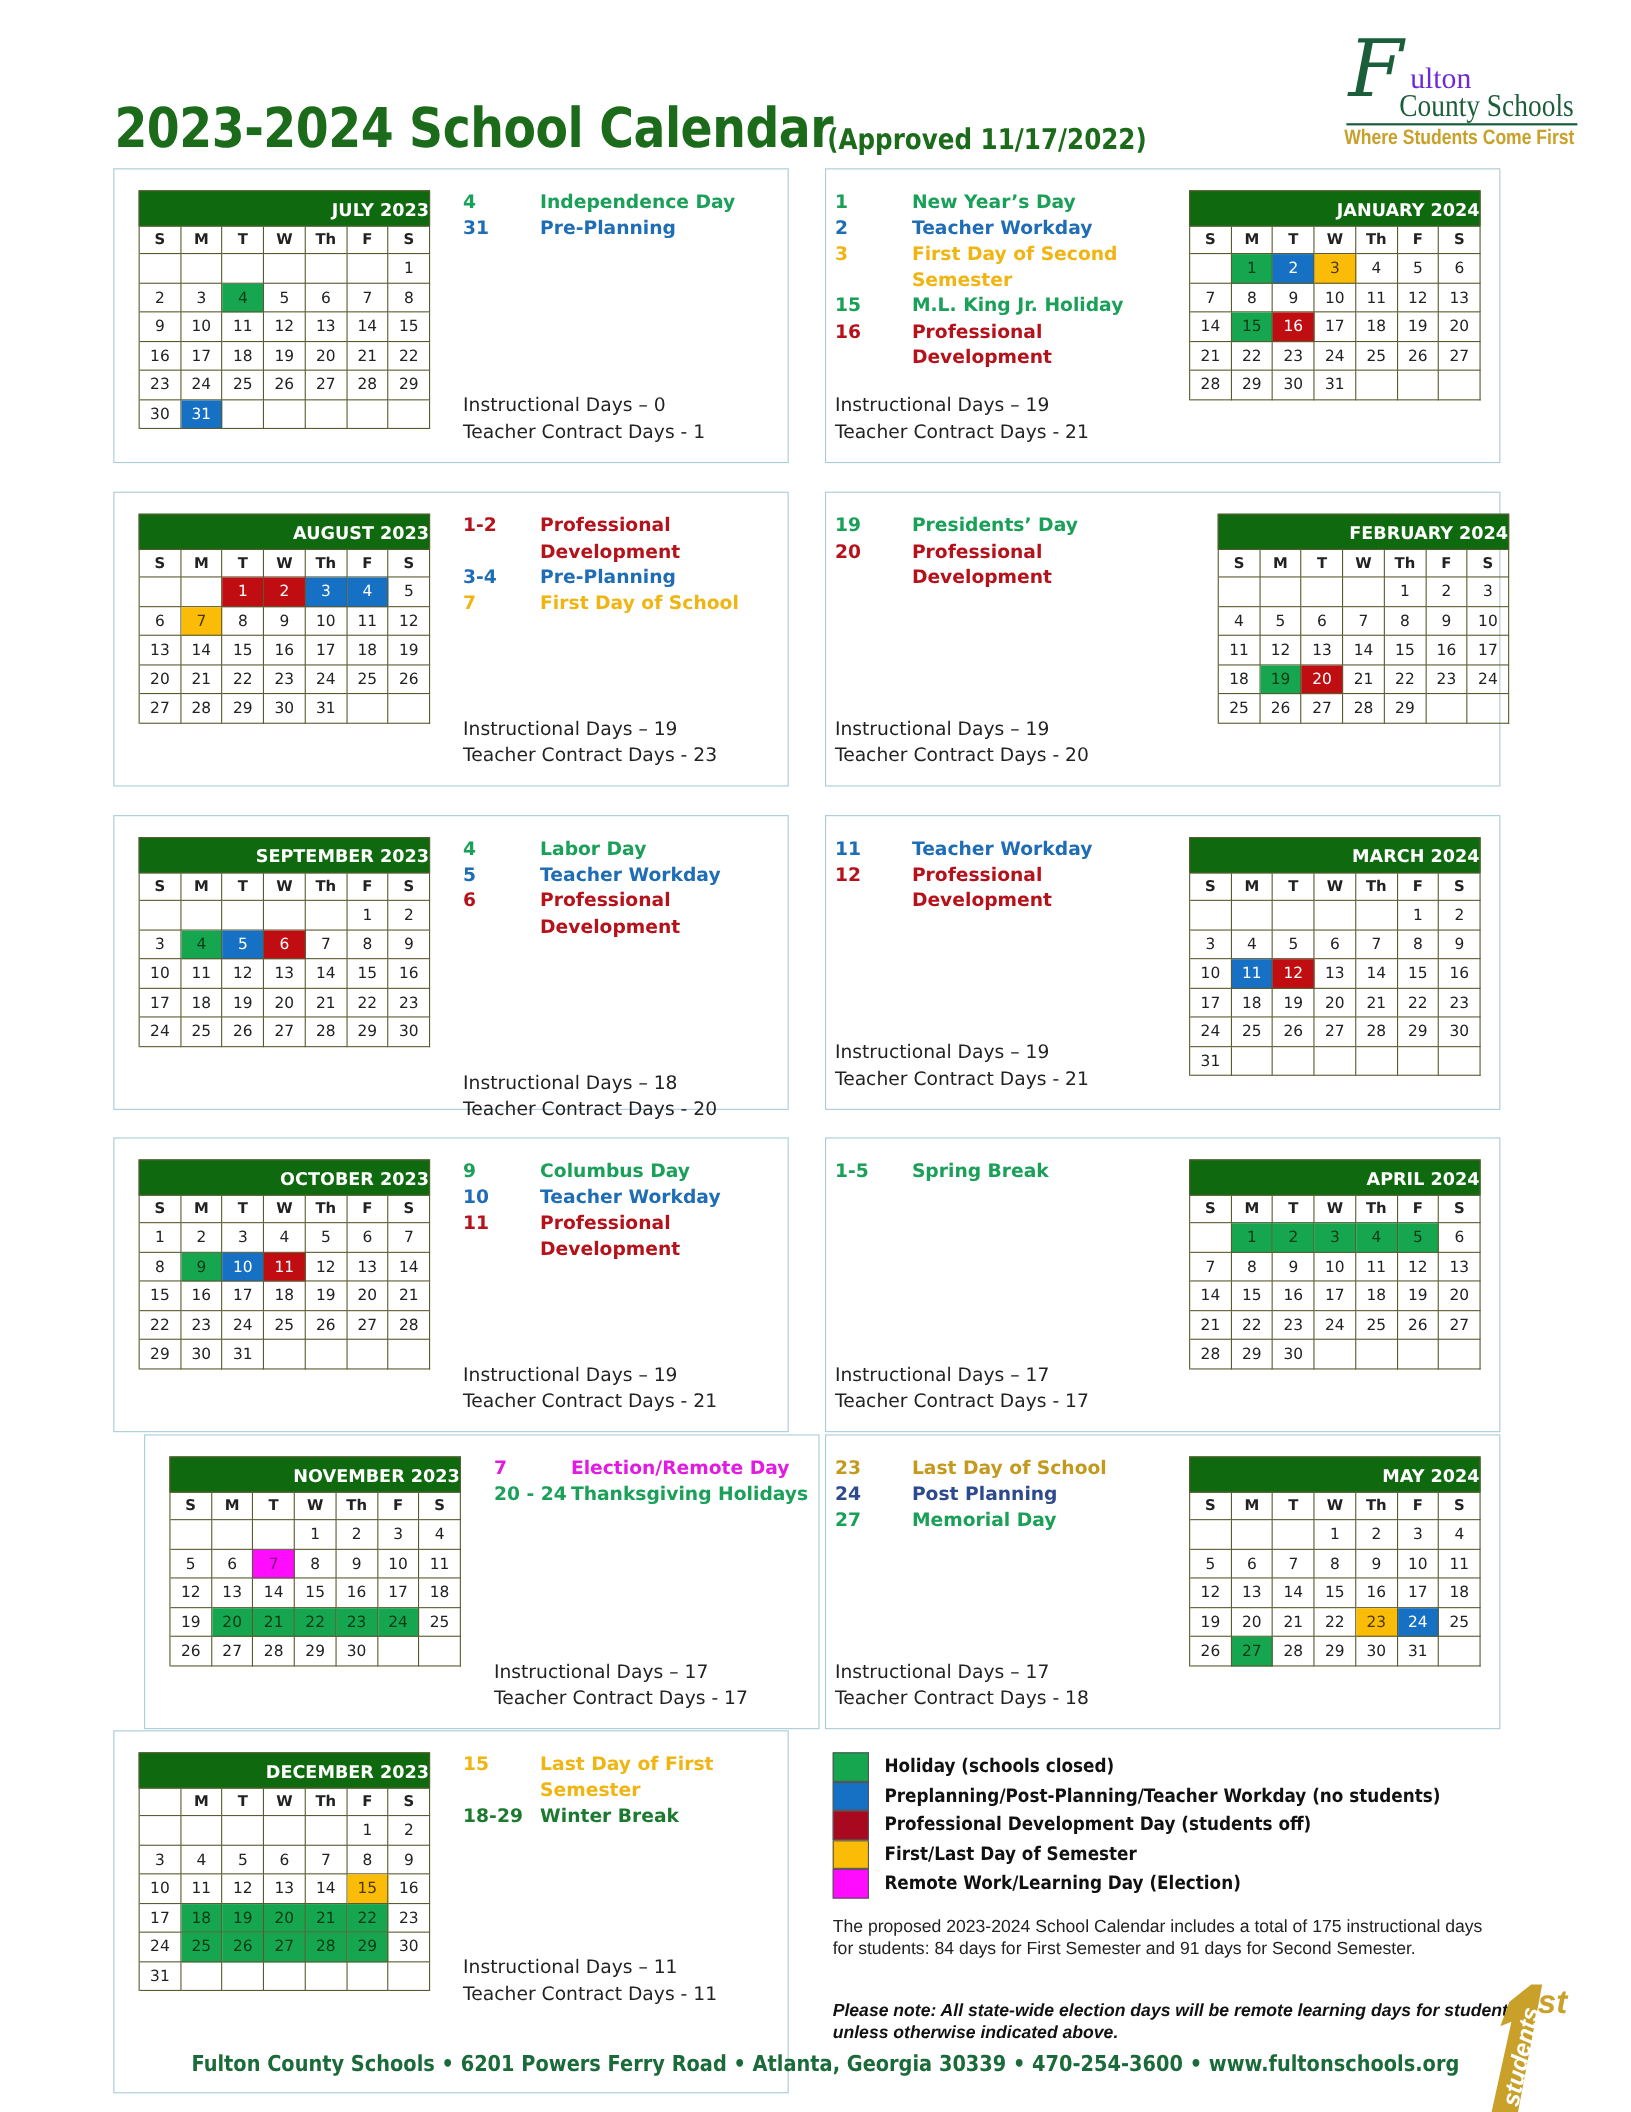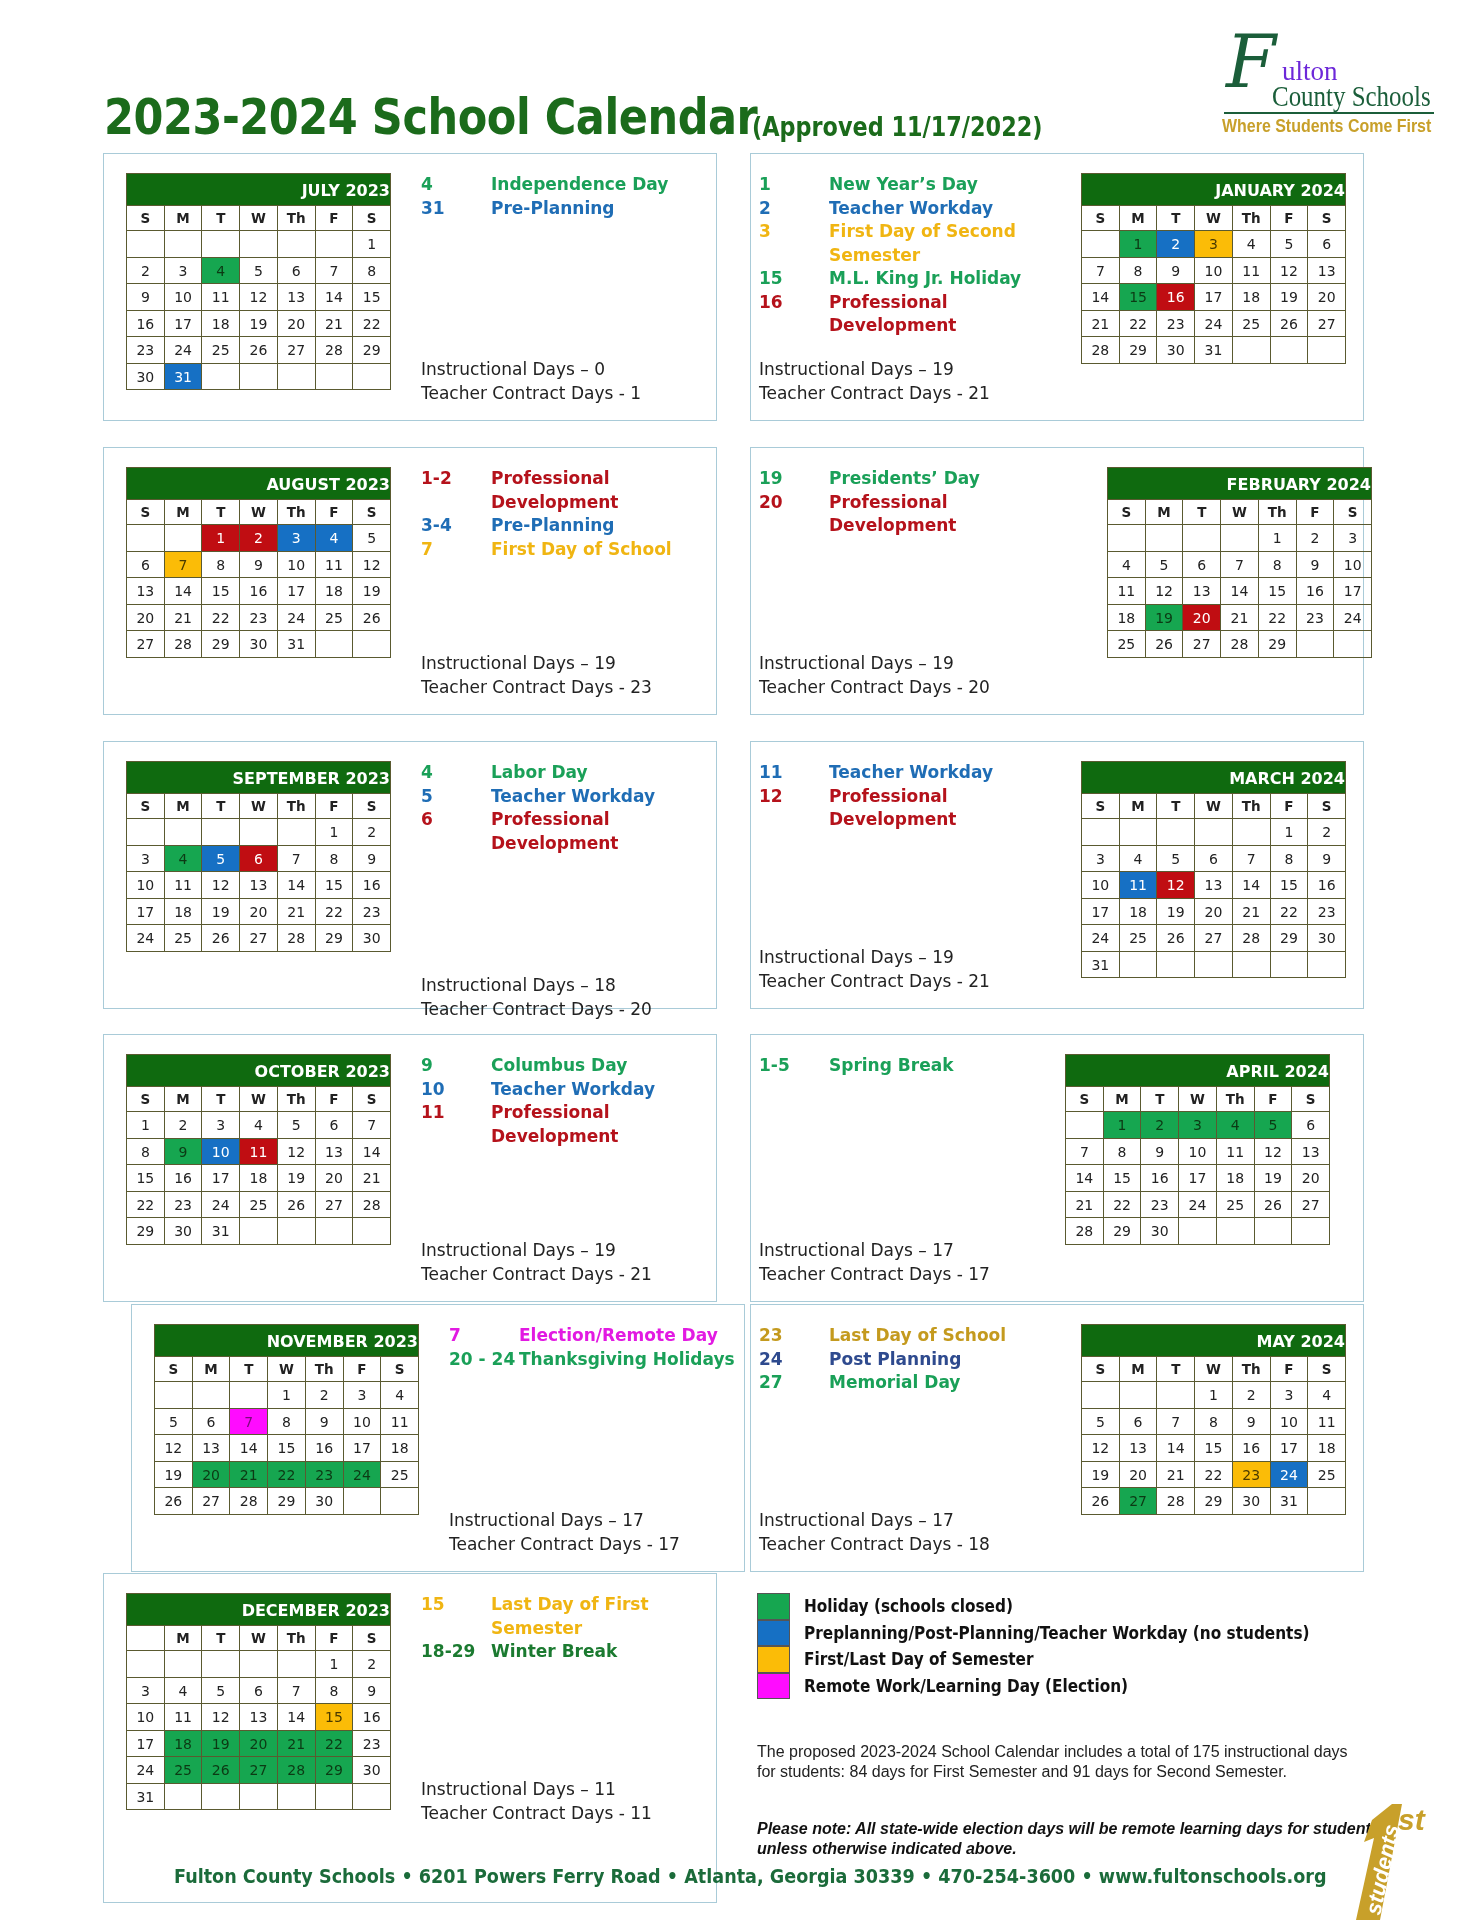--- a/index.html
+++ b/index.html
@@ -677,21 +677,21 @@
           <span class="t">Professional
 Development</span>
         </div>
       </div>
       <div class="counts" style="left: 8px; top: 203px;">
         <div>Instructional Days – 19</div>
         <div>Teacher Contract Days - 21</div>
       </div>
     </div>
     <div class="panel" style="left: 750px; top: 1034px;">
-      <div class="cal" style="left: 314px; top: 19px;">
+      <div class="cal" style="left: 330px; top: 19px;">
         <div class="hdr">APRIL 2024</div>
         <div class="grid">
           <div class="c dn">S</div>
           <div class="c dn">M</div>
           <div class="c dn">T</div>
           <div class="c dn">W</div>
           <div class="c dn">Th</div>
           <div class="c dn">F</div>
           <div class="c dn">S</div>
           <div class="c"></div>
@@ -812,20 +812,24 @@
   </div>
 
 <div class="legend" id="legend">
     <div class="lg-row">
       <div class="lg-sw" style="background: rgb(22, 166, 80);"></div>
       <div class="lg-lbl">Holiday (schools closed)</div>
     </div>
     <div class="lg-row">
       <div class="lg-sw" style="background: rgb(22, 112, 196);"></div>
       <div class="lg-lbl">Preplanning/Post-Planning/Teacher Workday (no students)</div>
+    </div>
+    <div class="lg-row">
+      <div class="lg-sw" style="background: rgb(168, 9, 31);"></div>
+      <div class="lg-lbl">Professional Development Day (students off)</div>
     </div>
     <div class="lg-row">
       <div class="lg-sw" style="background: rgb(251, 188, 7);"></div>
       <div class="lg-lbl">First/Last Day of Semester</div>
     </div>
     <div class="lg-row">
       <div class="lg-sw" style="background: rgb(255, 12, 255);"></div>
       <div class="lg-lbl">Remote Work/Learning Day (Election)</div>
     </div>
   </div>

